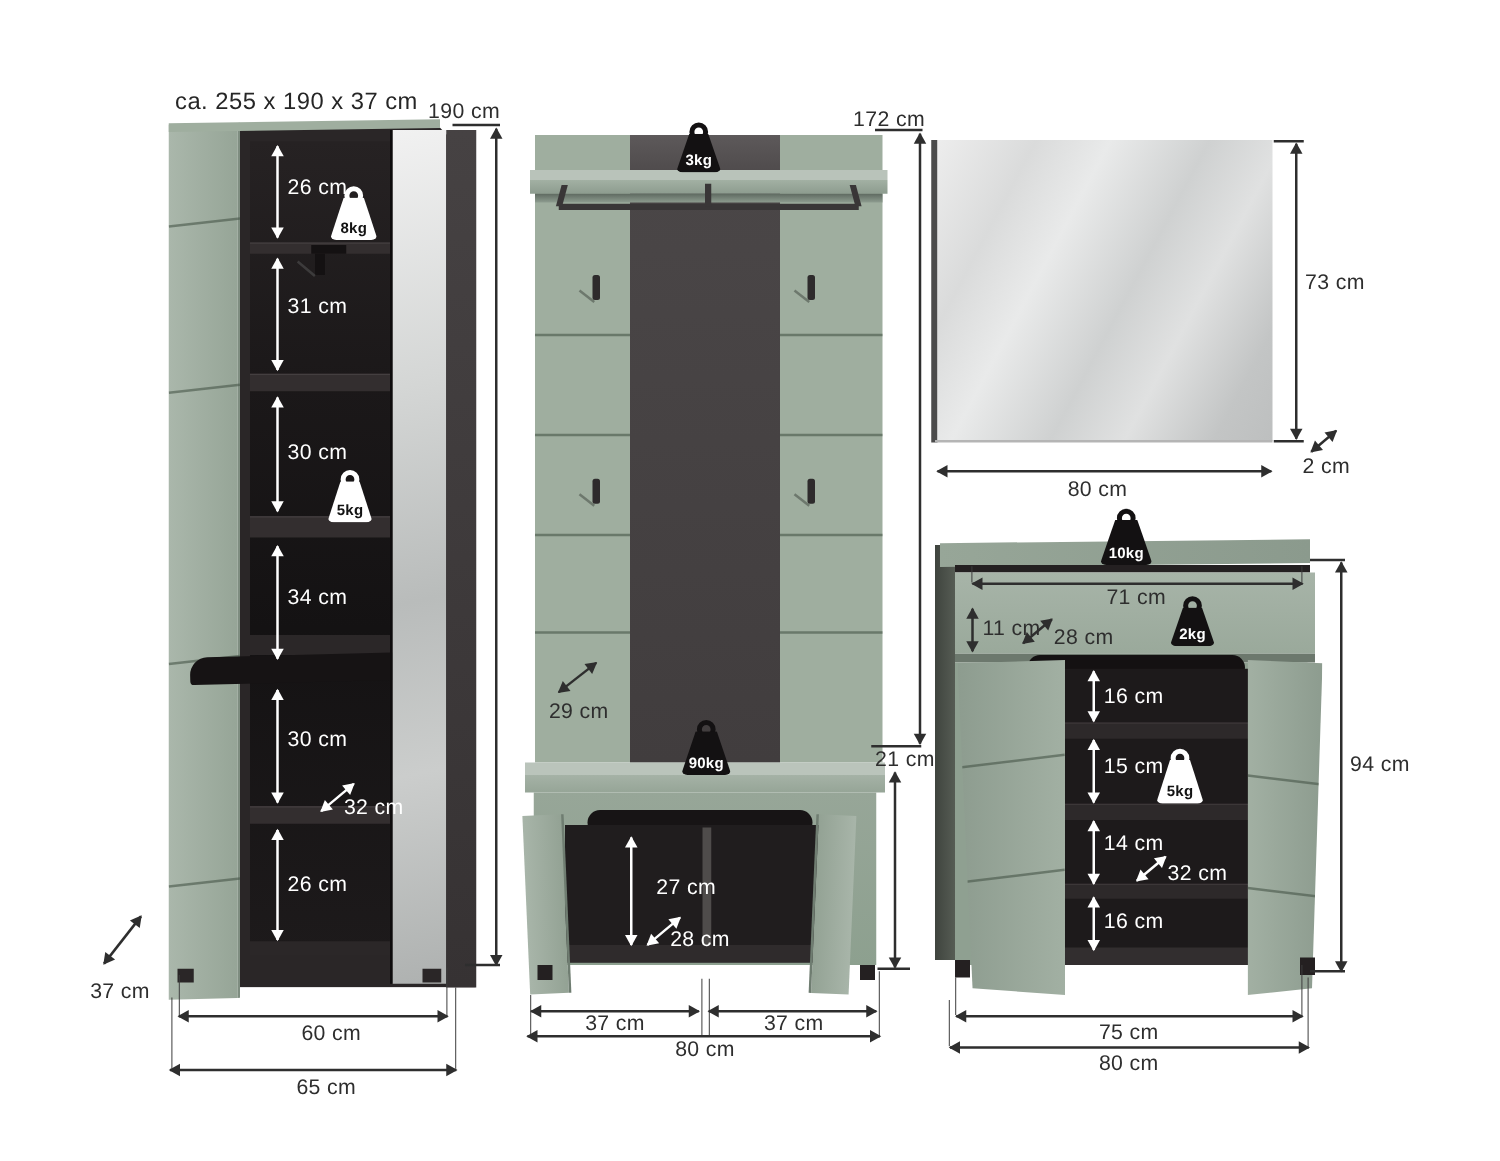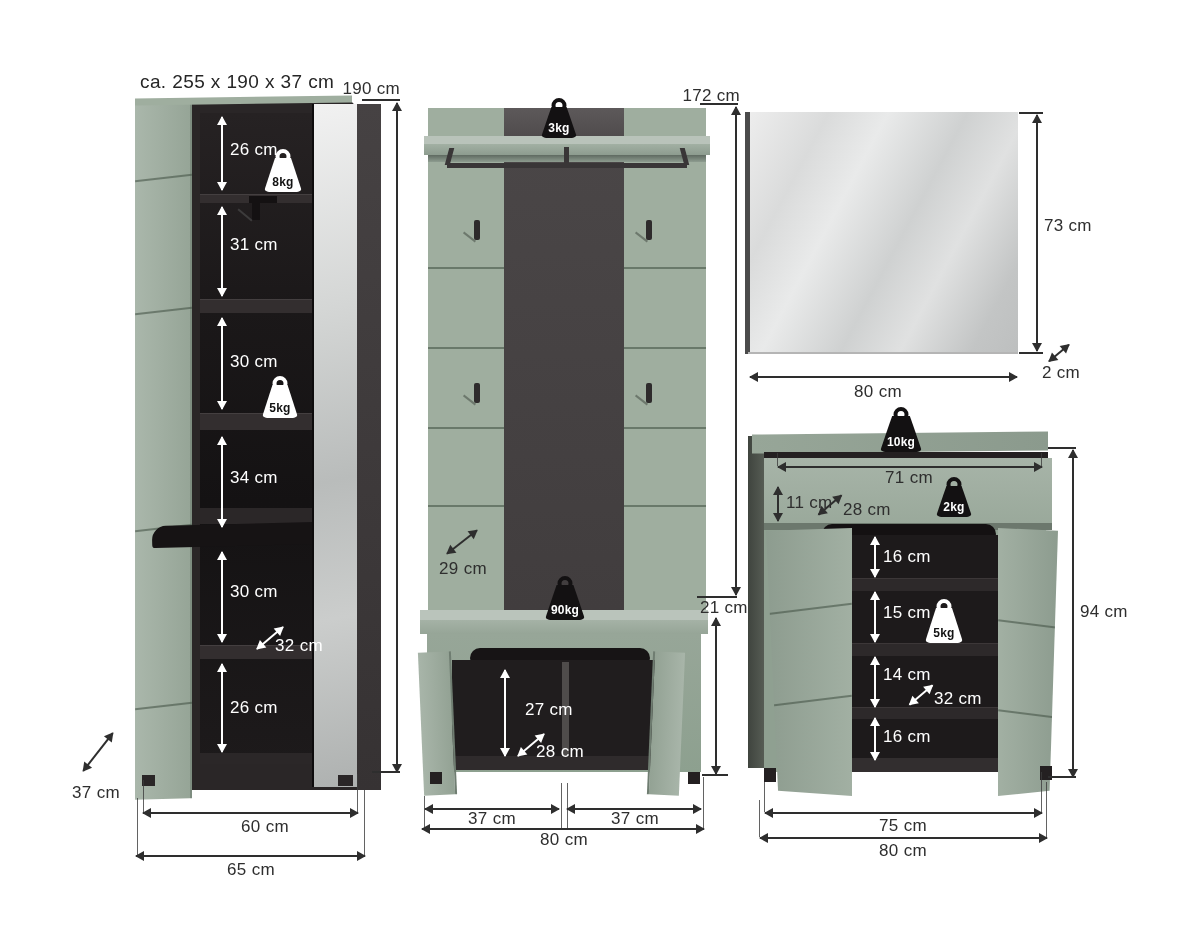--- a/index.html
+++ b/index.html
@@ -118,21 +118,21 @@
   <div class="av" style="left:396px;top:103px;height:669px;"></div>
   <div class="tk" style="left:372px;top:771px;width:28px;height:2px;"></div>
 
   <div class="ex" style="left:137px;top:798px;height:57px;"></div>
   <div class="ex" style="left:364px;top:790px;height:65px;"></div>
   <div class="ex" style="left:143px;top:780px;height:32px;"></div>
   <div class="ex" style="left:357px;top:774px;height:38px;"></div>
   <div class="ah" style="left:143px;top:812px;width:215px;"></div>
   <div class="dim" style="left:251px;top:827px;margin-left:14px;">60 cm</div>
   <div class="ah" style="left:136px;top:855px;width:229px;"></div>
-  <div class="dim" style="left:251px;top:870px;">65 cm</div>
+  <div class="dim" style="left:261px;top:870px;">65 cm</div>
 
   <div class="abs" style="left:428px;top:108px;width:278px;height:502px;background:#9fae9f;"></div>
   <div class="sm" style="left:428px;top:267px;width:76px;"></div>
   <div class="sm" style="left:624px;top:267px;width:82px;"></div>
   <div class="sm" style="left:428px;top:347px;width:76px;"></div>
   <div class="sm" style="left:624px;top:347px;width:82px;"></div>
   <div class="sm" style="left:428px;top:427px;width:76px;"></div>
   <div class="sm" style="left:624px;top:427px;width:82px;"></div>
   <div class="sm" style="left:428px;top:505px;width:76px;"></div>
   <div class="sm" style="left:624px;top:505px;width:82px;"></div>

